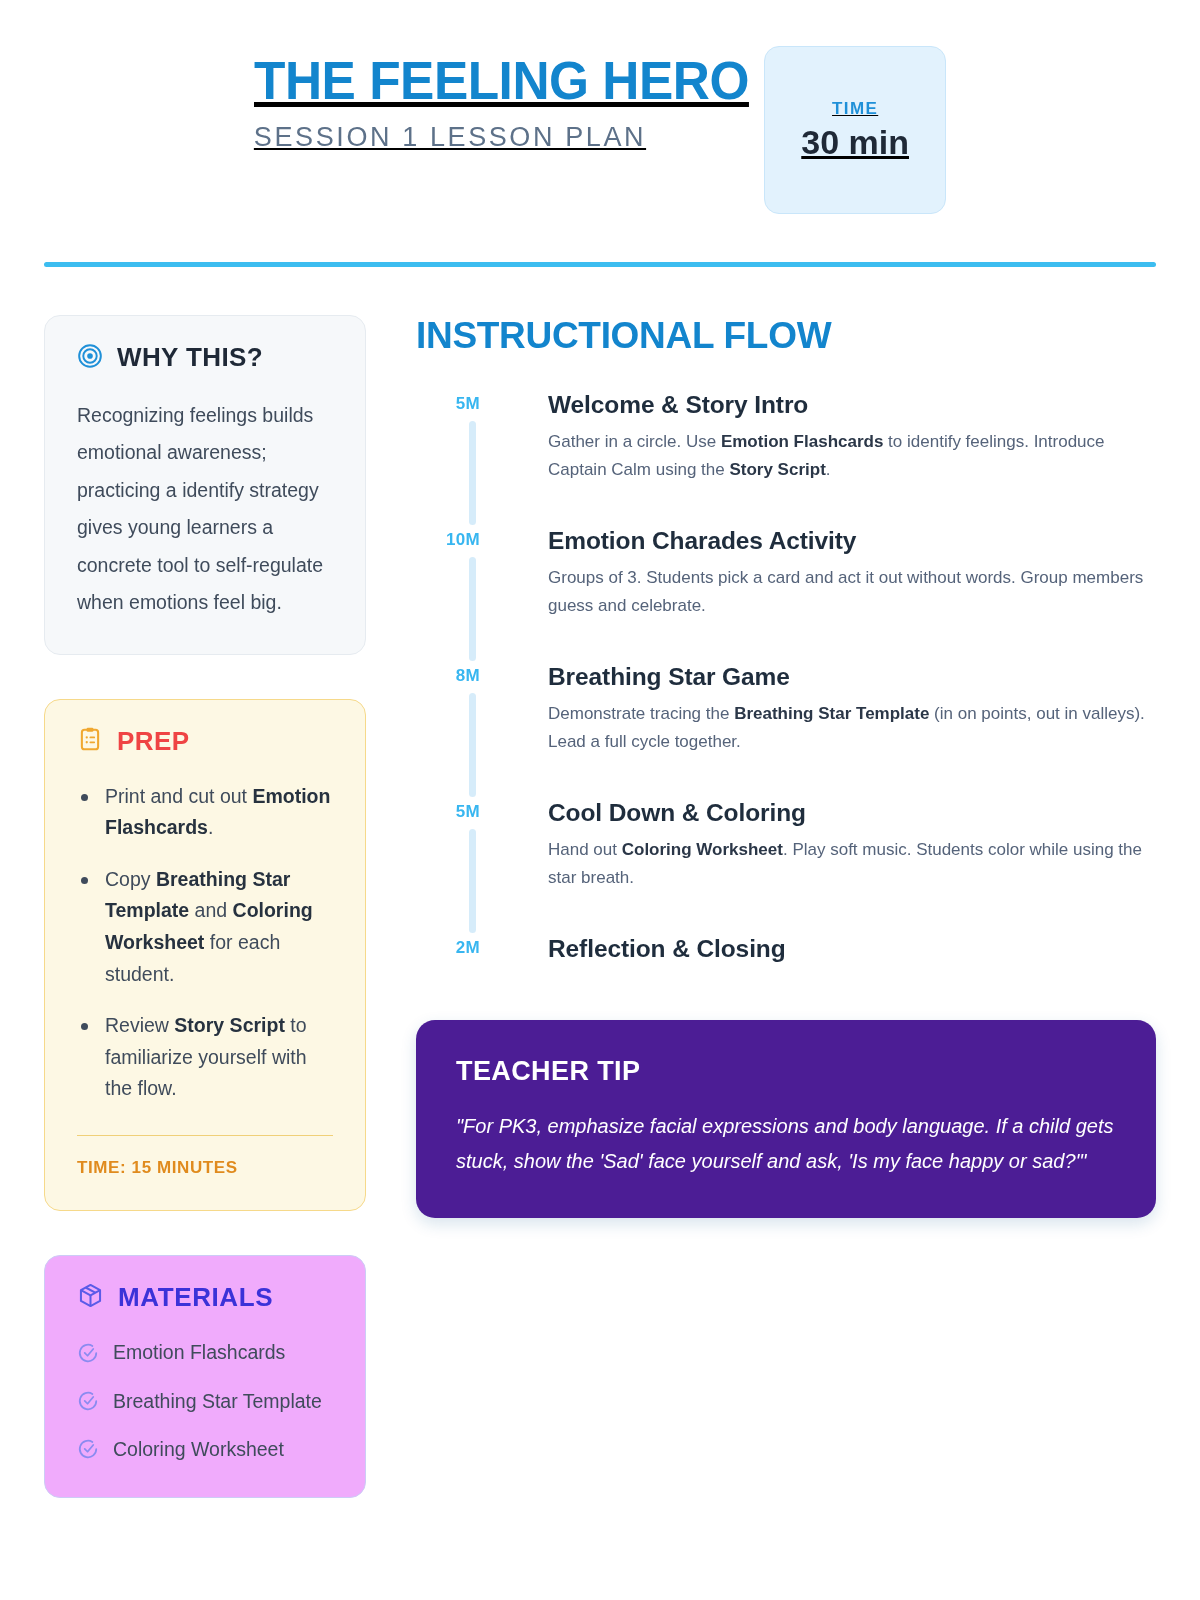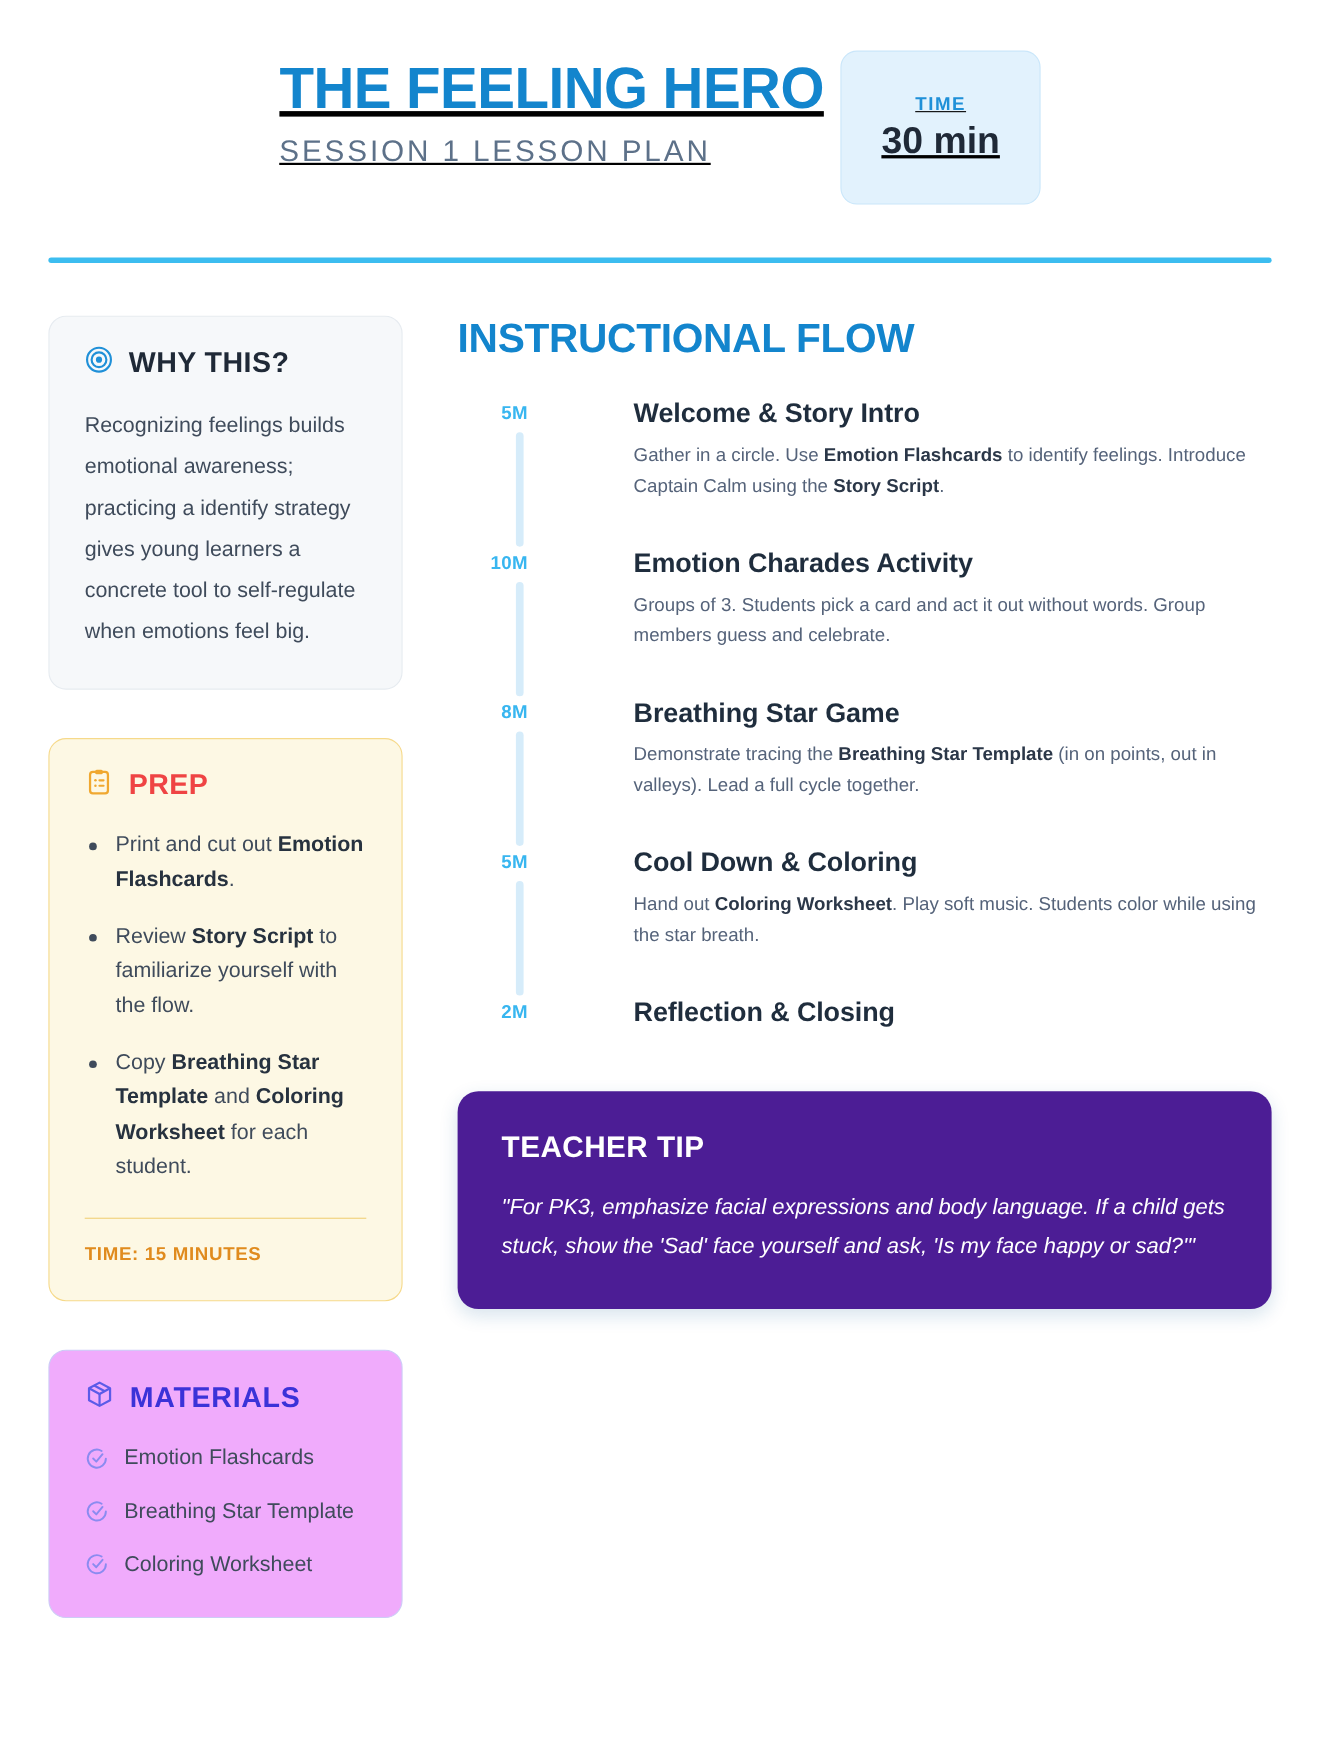--- a/index.html
+++ b/index.html
@@ -36,21 +36,21 @@
   }
   .doc-subtitle {
     margin-top: 15px;
     font-size: 27px;
     font-weight: normal;
     letter-spacing: 2.6px;
     color: #5d7189;
   }
   .time-badge {
     width: 182px;
-    height: 140px;
+    height: 168px;
     background: #e2f2fd;
     border: 1.5px solid #c9e6fa;
     border-radius: 15px;
     display: flex;
     flex-direction: column;
     align-items: center;
     justify-content: center;
     gap: 4px;
   }
   .time-badge-label {
@@ -173,21 +173,20 @@
     font-weight: bold;
     color: #1385cd;
     letter-spacing: -0.3px;
     margin-bottom: 34px;
   }
   .flow-steps { position: relative; }
   .flow-step {
     display: flex;
     align-items: flex-end;
     margin-bottom: 44px;
-    gap: 28px;
   }
   .flow-step:last-child { margin-bottom: 0; }
   .step-time-col {
     flex: 0 0 76px;
     width: 76px;
     position: relative;
     align-self: stretch;
     padding-top: 3px;
   }
   .step-time {
@@ -290,22 +289,22 @@
               <circle cx="9" cy="10.5" r="1.05" fill="#f0a830"></circle>
               <rect x="11.5" y="9.7" width="5.2" height="1.7" rx="0.85" fill="#f0a830"></rect>
               <circle cx="9" cy="15" r="1.05" fill="#f0a830"></circle>
               <rect x="11.5" y="14.2" width="5.2" height="1.7" rx="0.85" fill="#f0a830"></rect>
             </svg>
           </span>
           <span class="card-head-title prep-title">PREP</span>
         </div>
         <ul class="prep-list">
           <li><span>Print and cut out </span><b>Emotion Flashcards</b><span>.</span></li>
+          <li><span>Copy </span><b>Breathing Star Template</b><span> and </span><b>Coloring Worksheet</b><span> for each student.</span></li>
           <li><span>Review </span><b>Story Script</b><span> to familiarize yourself with the flow.</span></li>
-          <li><span>Copy </span><b>Breathing Star Template</b><span> and </span><b>Coloring Worksheet</b><span> for each student.</span></li>
         </ul>
         <div class="prep-divider"></div>
         <div class="prep-time">TIME: 15 MINUTES</div>
       </div>
 
       <div class="card card-materials">
         <div class="card-head">
           <span>
             <svg width="27" height="27" viewBox="0 0 24 24" fill="none" aria-hidden="true">
               <path d="M12 2.6 20.5 7.2v9.6L12 21.4 3.5 16.8V7.2Z" stroke="#5b5be8" stroke-width="1.8" stroke-linejoin="round"></path>

